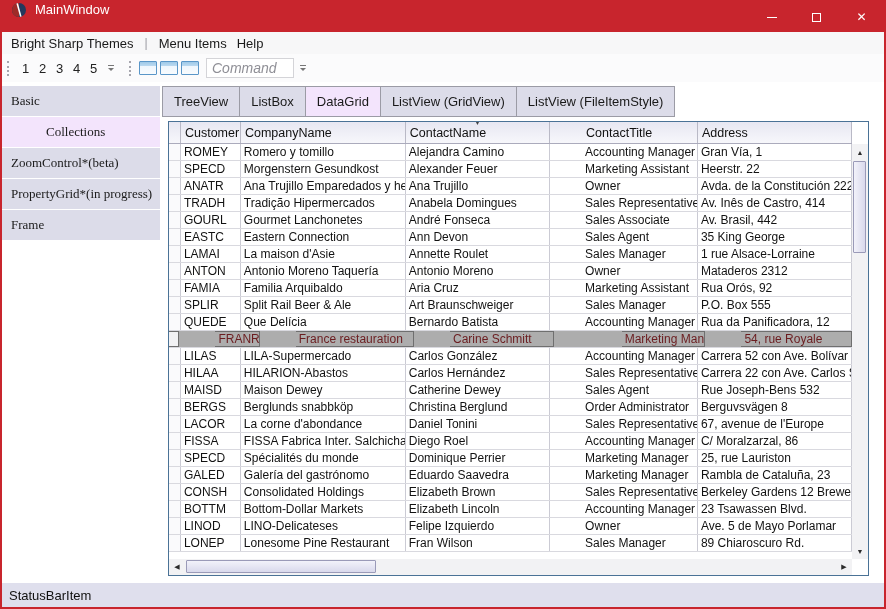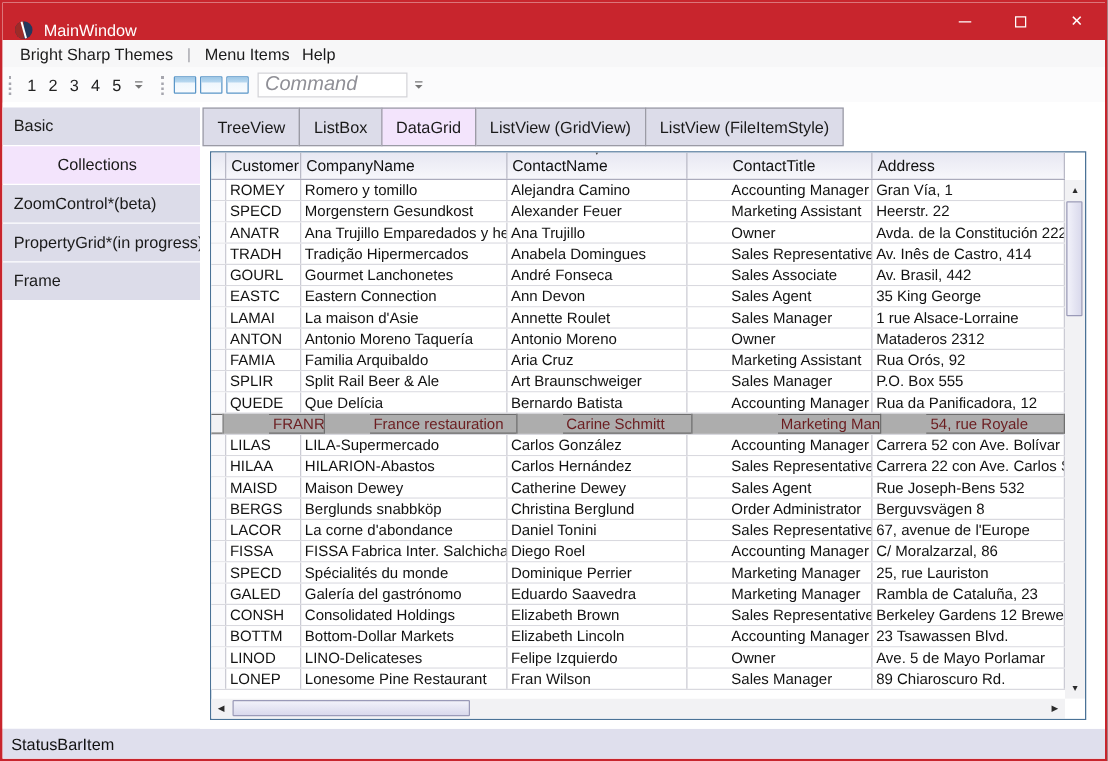--- a/index.html
+++ b/index.html
@@ -4,49 +4,49 @@
 <style>
   html,body{margin:0;padding:0;background:#555;}
   *{box-sizing:border-box;}
   .window{
     position:relative;width:886px;height:609px;margin:0 auto;
     border:2px solid #C8252D;background:#fff;
     font-family:"Liberation Sans",sans-serif;color:#1a1a1a;
     display:flex;flex-direction:column;overflow:hidden;
   }
   
-  .titlebar{height:30px;background:#C8252D;display:flex;align-items:flex-end;flex:0 0 auto;}
+  .titlebar{height:30px;background:#C8252D;display:flex;align-items:flex-start;flex:0 0 auto;}
   .app-icon{width:16px;height:16px;margin-left:9px;flex:0 0 auto;}
   .title-text{color:#fff;font-size:13px;margin-left:8px;}
   .tb-spacer{flex:1;}
   .winbtn{width:45px;height:30px;display:flex;align-items:center;justify-content:center;color:#fff;font-size:12px;cursor:default;}
   .min-glyph{width:10px;height:1px;background:#fff;display:block;}
   .max-glyph{width:9px;height:9px;border:1px solid #fff;display:block;}
   .close-glyph{font-size:12px;line-height:1;}
   
-  .menubar{height:22px;background:#F7F7F8;display:flex;align-items:center;font-size:13px;padding-left:9px;flex:0 0 auto;}
+  .menubar{height:22px;background:#F7F7F8;display:flex;align-items:center;font-size:13px;padding-left:4px;flex:0 0 auto;}
   .menu-item{padding:0 5px;color:#1a1a1a;}
   .menu-sep{color:#9a9aa2;margin:0 6px;font-size:12px;}
   
   .toolbartray{height:28px;background:#FBFBFC;display:flex;align-items:center;padding-left:3px;flex:0 0 auto;}
   .toolbar{display:flex;align-items:center;height:24px;}
   .grip{width:5px;height:15px;border-left:2px dotted #A6A6AE;margin:0 5px 0 2px;}
   .numbtn{width:17px;text-align:center;font-size:13px;color:#222;}
   .overflow{width:11px;height:16px;display:flex;flex-direction:column;align-items:center;justify-content:center;margin:0 3px;}
   .overflow i{display:block;}
   .overflow .bar{width:6px;height:1px;background:#777;margin-bottom:2px;}
   .overflow .tri{width:0;height:0;border-left:3px solid transparent;border-right:3px solid transparent;border-top:3px solid #777;}
   .winicon{width:18px;height:14px;border:1px solid #5A96C8;border-radius:1px;background:linear-gradient(#EAF4FC,#F8FBFE);position:relative;margin-right:3px;}
   .winicon::before{content:'';position:absolute;top:0;left:0;right:0;height:4px;background:linear-gradient(#9EC9E8,#BBD9F0);}
-  .cmdbox{width:120px;height:20px;border:1px solid #D4D4D8;background:#fff;font-size:16px;padding:0 5px;margin-left:4px;font-family:"Liberation Sans",sans-serif;}
+  .cmdbox{width:88px;height:20px;border:1px solid #D4D4D8;background:#fff;font-size:14px;padding:0 5px;margin-left:4px;font-family:"Liberation Sans",sans-serif;}
   .cmdbox::placeholder{font-style:italic;color:#8F8F96;}
   
   .main{flex:1;display:flex;min-height:0;background:#fff;}
   .sidebar{width:158px;padding-top:4px;flex:0 0 auto;background:#fff;}
-  .side-item{height:30px;line-height:30px;margin-bottom:1px;background:#DCDCE9;padding-left:9px;font-size:13px;white-space:nowrap;overflow:hidden;}
+  .side-item{height:30px;line-height:30px;margin-bottom:1px;background:#DCDCE9;padding-left:9px;font-size:13px;white-space:nowrap;overflow:hidden;font-family:Liberation Serif, serif;}
   .side-item.sel{background:#F3E4FC;padding-left:44px;}
   .content{flex:1;display:flex;flex-direction:column;position:relative;background:#fff;min-width:0;}
   .tabstrip{display:flex;margin:4px 0 0 2px;height:31px;flex:0 0 auto;}
   .tab{background:#DCDCE9;border:1px solid #9B9BA5;line-height:29px;height:31px;padding:0 11px;font-size:13px;margin-right:-1px;white-space:nowrap;}
   .tab.sel{background:#F3E4FC;position:relative;z-index:1;}
   .panel{flex:1;position:relative;}
   
   .grid{position:absolute;left:8px;top:4px;width:701px;height:455px;border:1px solid #4A7296;background:#fff;overflow:hidden;}
   .ghead{display:flex;height:22px;width:683px;background:linear-gradient(#E7E7F2,#F7F7FB);border-bottom:1px solid #ABABBC;}
   .hcell{position:relative;border-right:1px solid #B9B9C6;font-size:12.5px;line-height:22px;padding:0 4px;white-space:nowrap;overflow:hidden;color:#111;}

